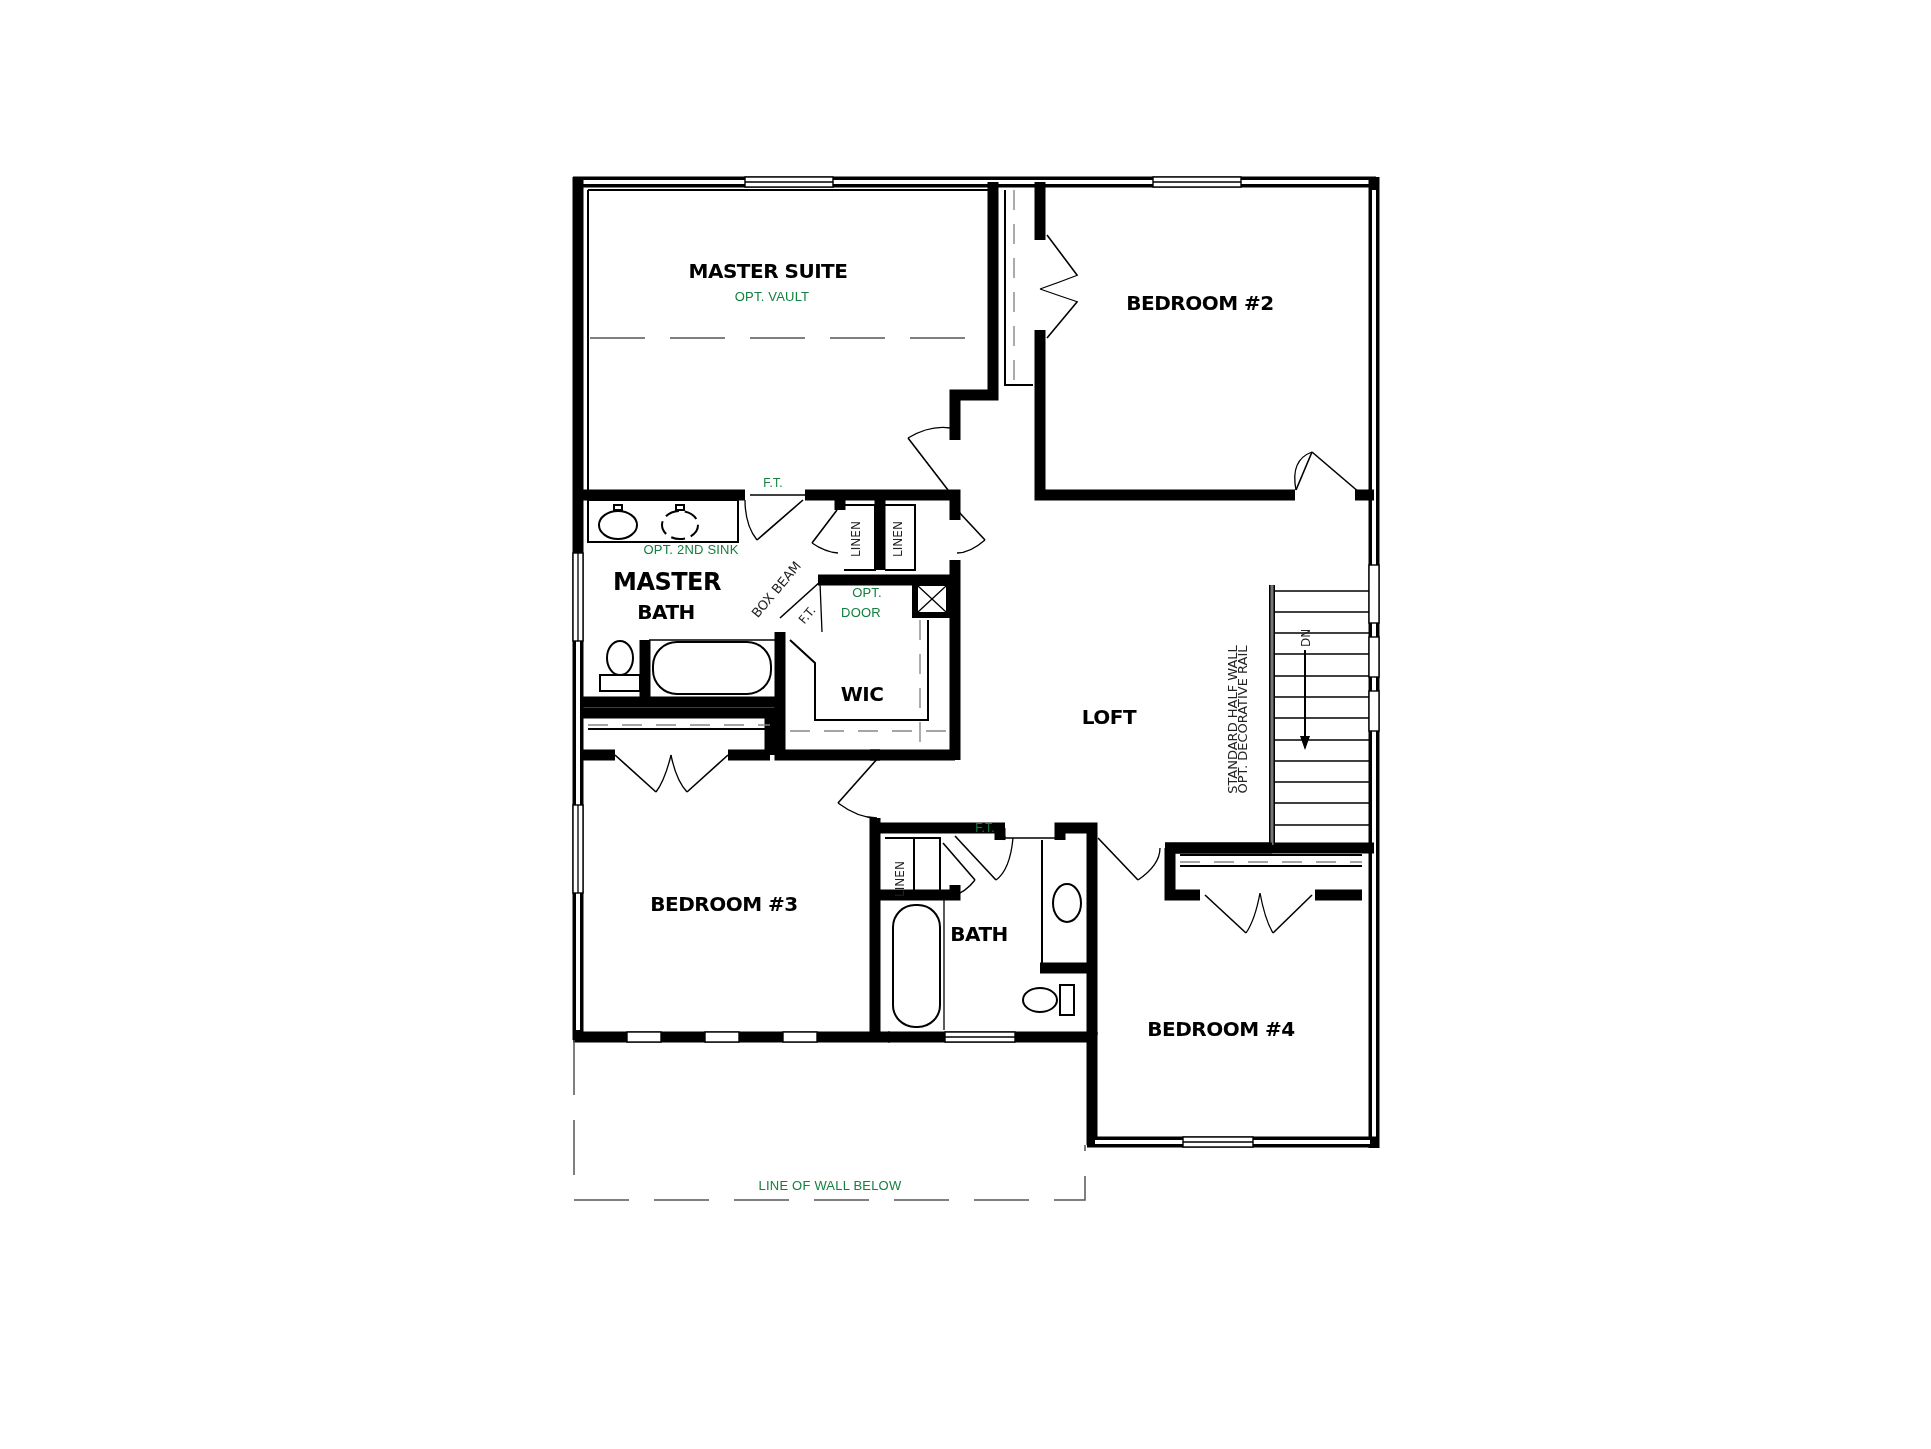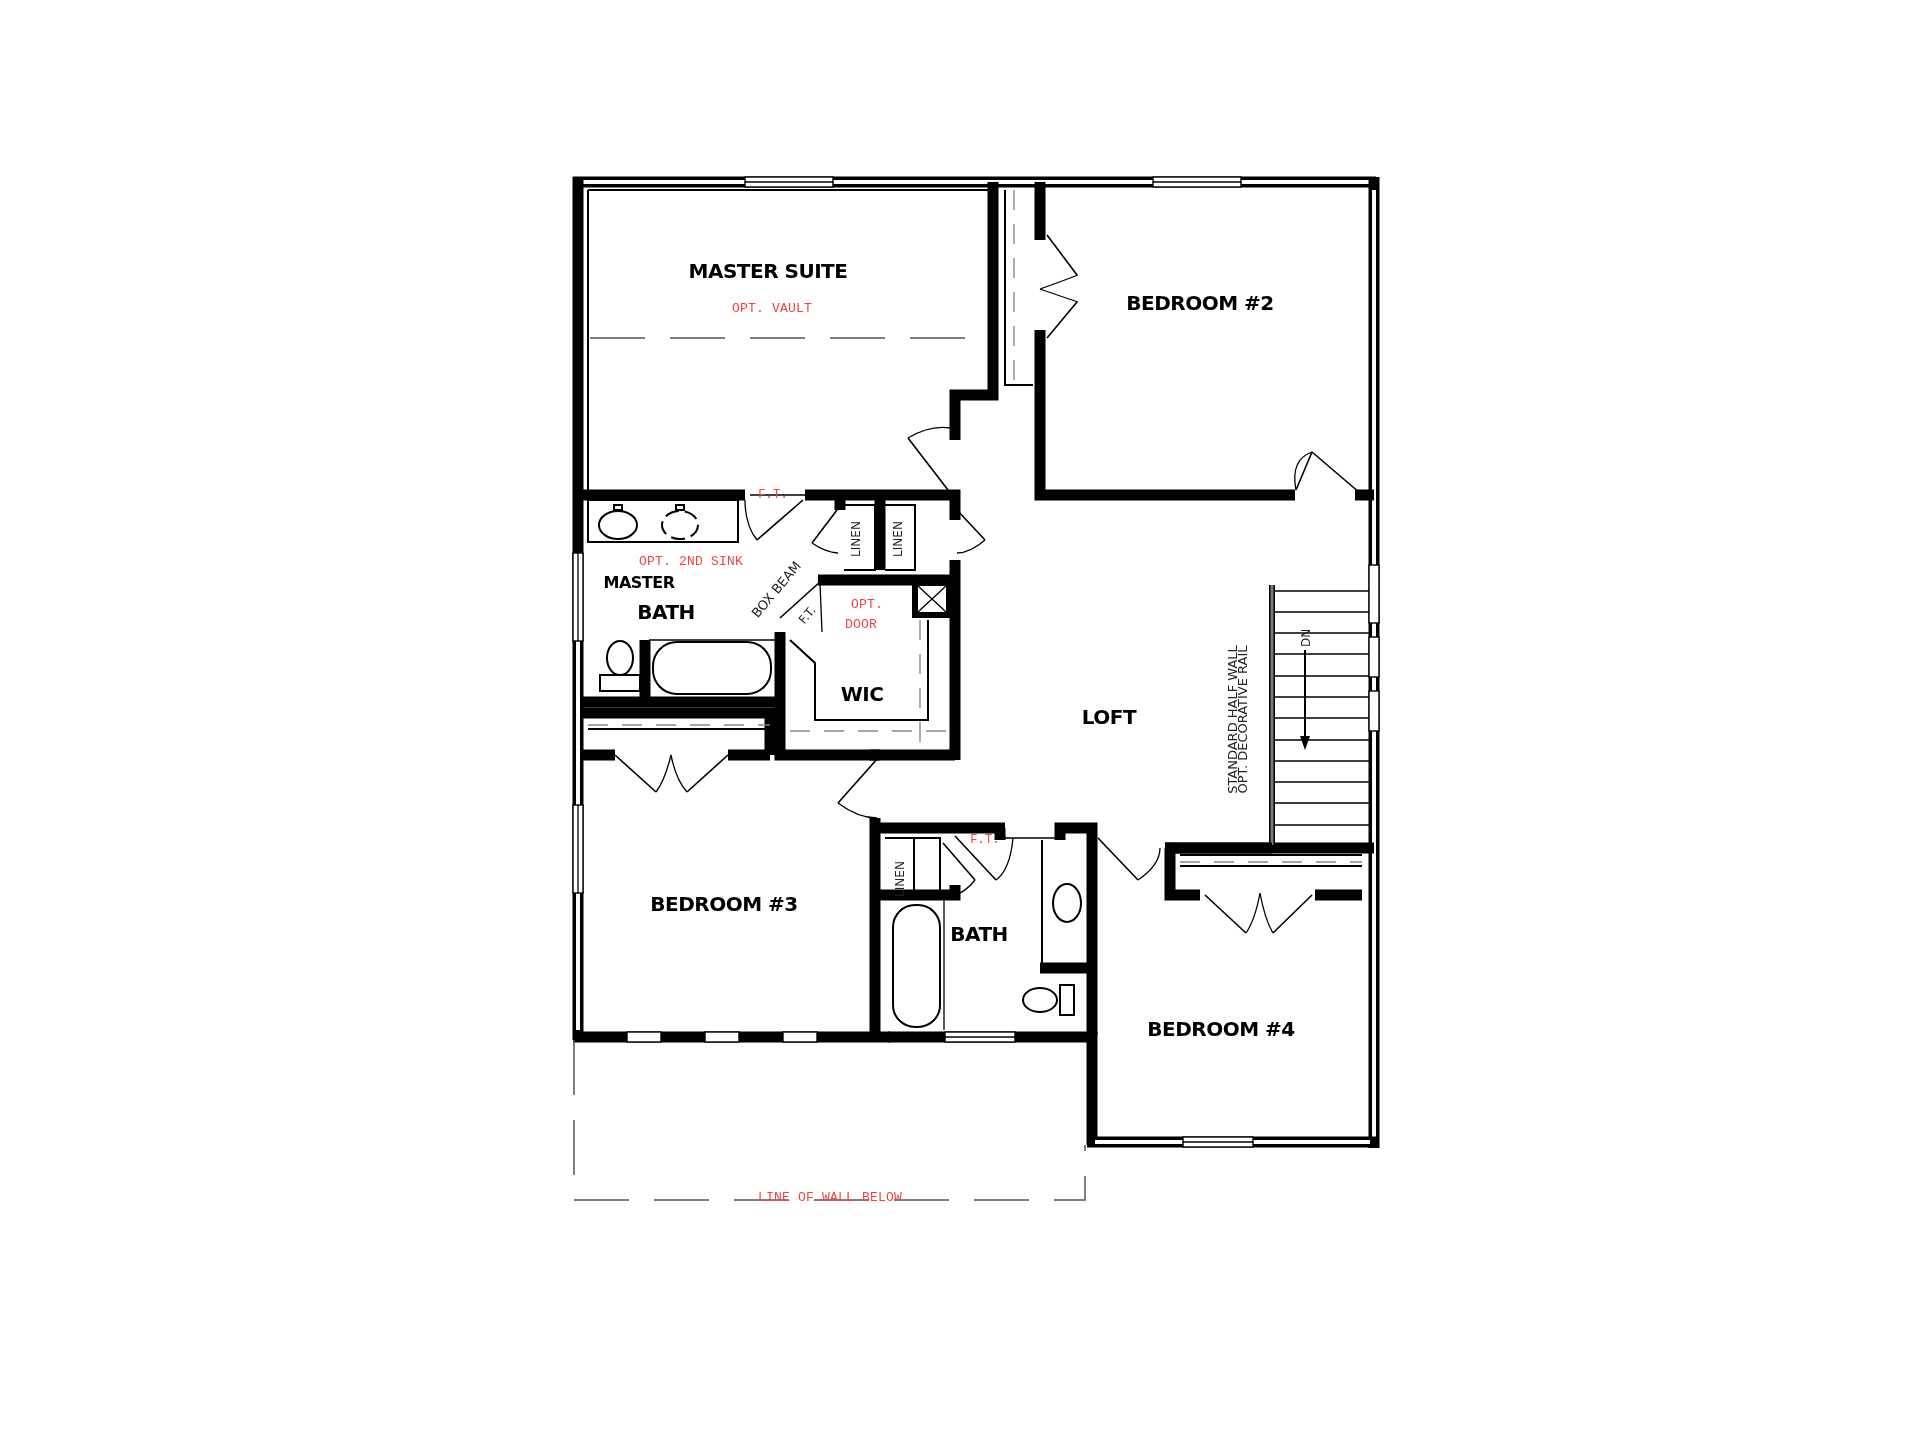--- a/index.html
+++ b/index.html
@@ -7,21 +7,21 @@
   #plan { position: absolute; left: 0; top: 0; width: 1931px; height: 1449px; }
   .wall { fill: none; stroke: #000; stroke-width: 11; stroke-linejoin: miter; }
   .wall-in { fill: none; stroke: #fff; stroke-width: 4; }
   .thin { fill: none; stroke: #000; stroke-width: 2; }
   .hair { fill: none; stroke: #000; stroke-width: 1.3; }
   .dash { fill: none; stroke: #555; stroke-width: 1.5; stroke-dasharray: 55 25; }
   .dash-gray { fill: none; stroke: #888; stroke-width: 1.4; stroke-dasharray: 20 14; }
   .door-leaf { fill: #fff; stroke: #000; stroke-width: 1.6; }
   .win { fill: #fff; stroke: #000; stroke-width: 1.4; }
   .label { position: absolute; font-family: "DejaVu Sans", sans-serif; font-weight: bold; color: #000; text-decoration-thickness: 2px; text-underline-offset: 5px; white-space: nowrap; transform: translate(-50%, -50%); letter-spacing: -0.5px; }
-  .note { position: absolute; font-family: Liberation Mono, monospace; color: #ef4444; white-space: nowrap; transform: translate(-50%, -50%); font-size: 13px; letter-spacing: 0.2px; margin-top: 12px; }
+  .note { position: absolute; font-family: Liberation Sans, sans-serif; color: #15803d; white-space: nowrap; transform: translate(-50%, -50%); font-size: 13px; letter-spacing: 0.2px; }
   .vnote { position: absolute; font-family: "DejaVu Sans", sans-serif; color: #222; white-space: nowrap; font-size: 13px; transform-origin: center; }
 </style>
 </head>
 <body>
 
 <svg id="plan" viewBox="0 0 1931 1449" xmlns="http://www.w3.org/2000/svg">
 
   <g>
 
     <line class="wall" x1="573" y1="182" x2="1376" y2="182"></line>
@@ -213,21 +213,21 @@
     <line class="hair" x1="750" y1="495" x2="805" y2="495"></line>
   </g>
 
   <line class="dash" x1="590" y1="338" x2="985" y2="338"></line>
   <polyline class="dash" points="574,1040 574,1200 1085,1200 1085,1145"></polyline>
 </svg>
 
 <div class="label" style="left:768px; top:271px; font-size:20px;">MASTER SUITE</div>
 <div class="note" style="left:772px; top:296px;">OPT. VAULT</div>
 <div class="label" style="left:1200px; top:303px; font-size:20px;">BEDROOM #2</div>
-<div class="label" style="left:639px; top:582px; font-size:16px;">MASTER</div>
+<div class="label" style="left:667px; top:582px; font-size:24px;">MASTER</div>
 <div class="label" style="left:666px; top:612px; font-size:20px;">BATH</div>
 <div class="label" style="left:862px; top:694px; font-size:20px;">WIC</div>
 <div class="label" style="left:1109px; top:717px; font-size:20px;">LOFT</div>
 <div class="label" style="left:724px; top:904px; font-size:20px;">BEDROOM #3</div>
 <div class="label" style="left:979px; top:934px; font-size:20px;">BATH</div>
 <div class="label" style="left:1221px; top:1029px; font-size:20px;">BEDROOM #4</div>
 
 <div class="note" style="left:773px; top:483px; font-size:12px;">F.T.</div>
 <div class="note" style="left:691px; top:549px;">OPT. 2ND SINK</div>
 <div class="vnote" style="left:742px; top:582px; transform: rotate(-50deg); font-size:13px;">BOX BEAM</div>

